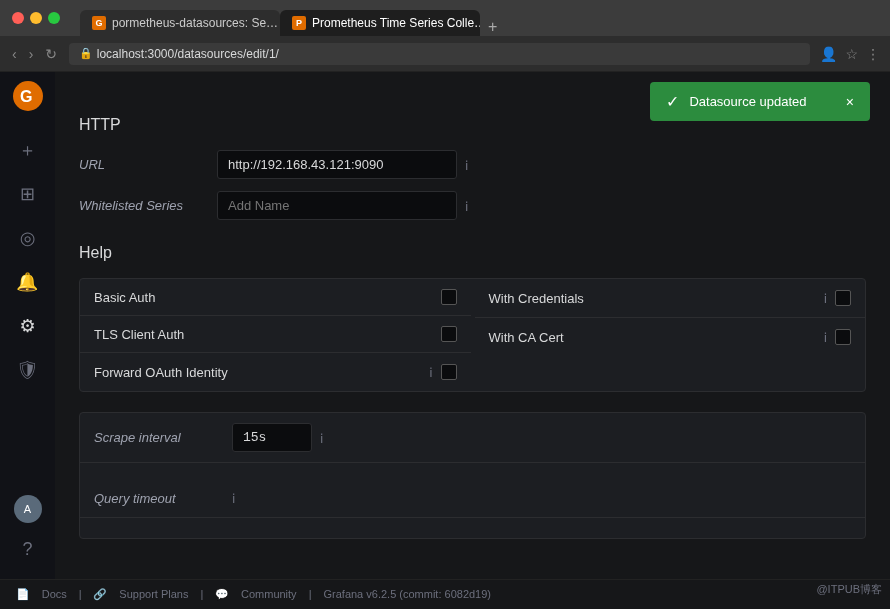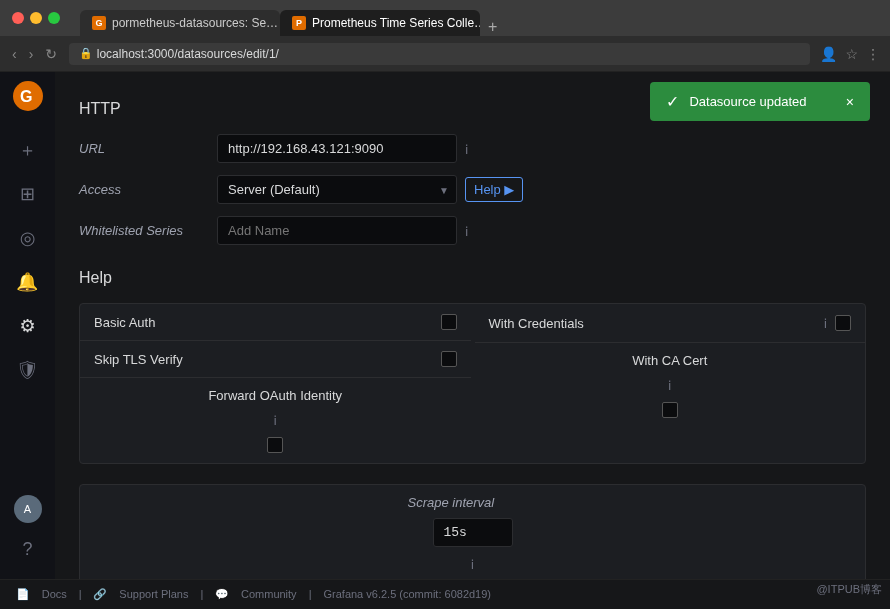--- a/index.html
+++ b/index.html
@@ -174,21 +174,21 @@
     .toast-check { color: #fff; font-size: 16px; }
     .toast-text { flex: 1; font-size: 13px; font-weight: 500; }
     .toast-close { color: #fff; cursor: pointer; font-size: 14px; }
 
     
     .section-header {
       font-size: 16px;
       font-weight: 500;
       color: #d8d9da;
       margin-bottom: 16px;
-      margin-top: 8px;
+      margin-top: 24px;
     }
 
     
     .form-row {
       display: flex;
       align-items: center;
       margin-bottom: 12px;
       gap: 8px;
     }
     .form-label {
@@ -267,21 +267,21 @@
       border-radius: 4px;
       overflow: hidden;
     }
     .auth-row {
       display: flex;
       align-items: center;
       padding: 10px 14px;
       border-bottom: 1px solid #2c2d30;
       gap: 8px;
     }
-    .auth-row:last-child { border-bottom: none; flex-direction: column; }
+    .auth-row:last-child { border-bottom: none; }
     .auth-label {
       flex: 1;
       color: #d8d9da;
       font-size: 13px;
     }
     .checkbox {
       width: 16px; height: 16px;
       border: 1px solid #555;
       border-radius: 2px;
       background: #0b0c0e;
@@ -415,48 +415,38 @@
     </div>
 
     <div class="section-header">HTTP</div>
 
     <div class="form-row">
       <label class="form-label">URL</label>
       <input class="form-input" type="text" value="http://192.168.43.121:9090" style="">
       <span class="info-icon">ℹ</span>
     </div>
 
-    <div class="form-row">
-      <label class="form-label">Access</label>
-      <div class="select-wrapper">
-        <select class="form-select">
-          <option>Server (Default)</option>
-        </select>
-        <span class="select-arrow">▼</span>
-      </div>
-      <span class="help-link">Help ▶</span>
-    </div>
 
     <div class="form-row">
       <label class="form-label">Whitelisted Series</label>
       <input class="form-input" type="text" placeholder="Add Name" style="">
       <span class="info-icon">ℹ</span>
     </div>
 
     <div class="auth-section">
       <div class="section-header">Help</div>
       <div class="auth-grid">
 
         <div>
           <div class="auth-row">
             <span class="auth-label">Basic Auth</span>
             <div class="checkbox"></div>
           </div>
           <div class="auth-row">
-            <span class="auth-label">Skip TLS Verify</span>
+            <span class="auth-label">TLS Client Auth</span>
             <div class="checkbox"></div>
           </div>
           <div class="auth-row">
             <span class="auth-label">Forward OAuth Identity</span>
             <span class="info-icon">ℹ</span>
             <div class="checkbox"></div>
           </div>
         </div>
 
         <div>
@@ -469,21 +459,21 @@
             <span class="auth-label">With CA Cert</span>
             <span class="info-icon">ℹ</span>
             <div class="checkbox"></div>
           </div>
         </div>
       </div>
     </div>
 
     <div class="settings-section">
       <div class="settings-grid">
-        <div class="form-row" style="padding: 10px 14px; border-bottom: 1px solid #2c2d30; margin-bottom:4px;flex-direction:column;">
+        <div class="form-row" style="padding: 10px 14px; border-bottom: 1px solid #2c2d30; margin-bottom:16px;">
           <label class="form-label">Scrape interval</label>
           <input class="form-input form-input-sm" type="text" value="15s" style="">
           <span class="info-icon">ℹ</span>
         </div>
         <div class="form-row" style="padding: 10px 14px; border-bottom: 1px solid #2c2d30; margin-bottom:0;align-items:center;">
           <label class="form-label">Query timeout</label>
           <span class="info-icon">ℹ</span>
         </div>
         <div class="form-row" style="padding: 10px 14px; margin-bottom:0;">
           

